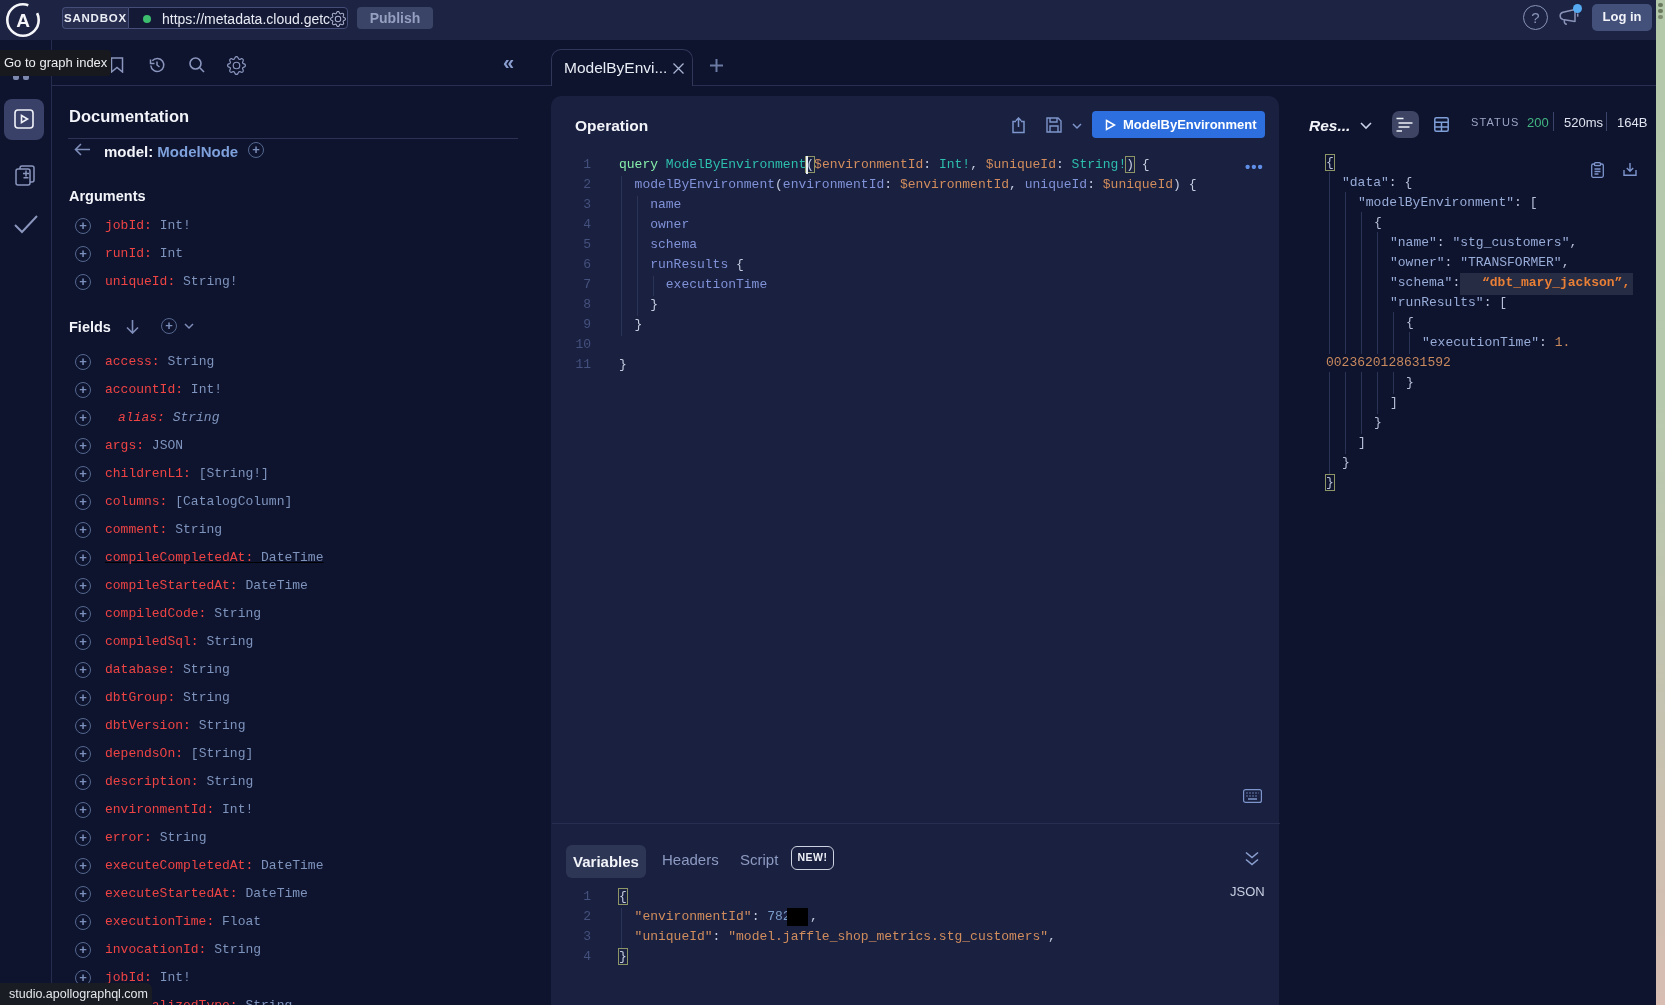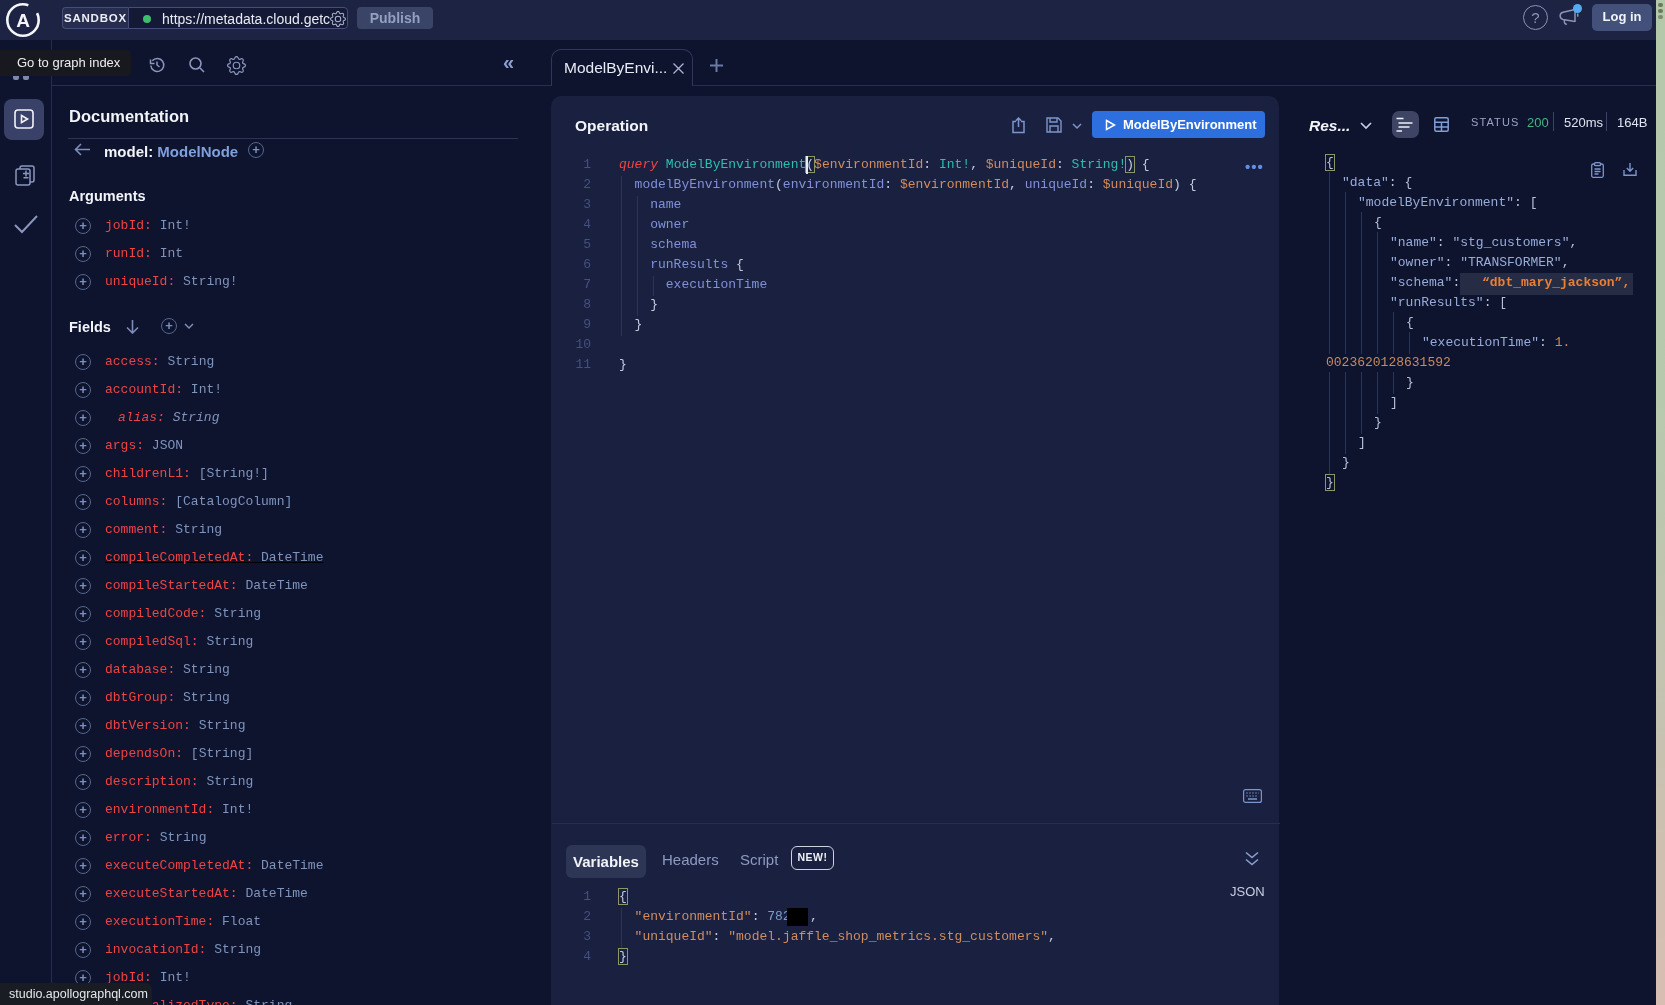--- a/index.html
+++ b/index.html
@@ -30,36 +30,36 @@
 .fname { color:#ef4444; }
 .pluscirc { position:absolute; width:16px; height:16px; border-radius:50%; border:1.3px solid #54688f; color:#7c90bc; font-size:13px; font-weight:bold; text-align:center; line-height:13.5px; font-family:"Liberation Sans",sans-serif; }
 
 #tab { position:absolute; left:551px; top:49px; width:142px; height:37px; border:1px solid #303759; border-bottom:none; border-radius:10px 10px 0 0; background:#0e132e; color:#e8ecf5; font-size:15.5px; }
 
 #oppanel { position:absolute; left:551px; top:96px; width:728px; height:909px; background:#1a203f; border-radius:10px 10px 0 0; }
 #runbtn { position:absolute; left:1092px; top:111px; width:173px; height:27px; border-radius:4px; background:#2e6fe0; color:#fff; font-size:14px; font-weight:bold; }
 .lnum { position:absolute; width:30px; text-align:right; color:#44517e; font-family:"Liberation Mono",monospace; font-size:13px; height:18px; line-height:18px; }
 .ig { position:absolute; width:1px; background:#2a3457; }
 
-.kw { color:#ef4444;font-style:italic; }
+.kw { color:#86efac; }
 .teal { color:#2dbfae; }
 .org { color:#d18d5d; }
 .fld { color:#8092d8; }
 .pun { color:#c3cbdf; }
 .rkey { color:#98acd8; }
 .rpun { color:#b6c0d6; }
 .rnum { color:#c98a5e; }
 .brk { outline:1px solid #8d9566; }
 
 #vardiv { position:absolute; left:552px; top:823px; width:728px; height:1px; background:#272e50; }
 #vtab { position:absolute; left:566px; top:845px; width:80px; height:33px; border-radius:6px; background:#2e3655; color:#f2f4fa; font-size:15px; font-weight:bold; text-align:center; line-height:33px; }
 .vtxt { color:#8d9ac2; font-size:15px; }
 #newbadge { position:absolute; left:791px; top:846px; width:43px; height:24px; border:1.5px solid #ccd2e0; border-radius:6px; color:#eef0f6; font-size:10.5px; font-weight:bold; letter-spacing:0.5px; text-align:center; line-height:21px; }
 
-#tt1 { position:absolute; left:0; top:50px; width:131px; height:26px; background:#17191f; border-radius:0 4px 4px 0; color:#ecedef; font-size:13px; line-height:26px; padding-left:17px; white-space:nowrap; overflow:hidden; }
+#tt1 { position:absolute; left:0; top:50px; width:111px; height:26px; background:#17191f; border-radius:0 4px 4px 0; color:#ecedef; font-size:13px; line-height:26px; padding-left:4px; white-space:nowrap; overflow:hidden; }
 #tt2 { position:absolute; left:0; top:983px; width:152px; height:22px; background:#191c23; border-radius:0 6px 0 0; color:#e4e7ea; font-size:12.5px; line-height:22px; padding-left:9px; }
 
 #rstrip { position:absolute; left:1656px; top:0; width:9px; height:1005px; background:linear-gradient(180deg,#b4c8aa 0%,#b7c9ad 40%,#c4c2b0 70%,#d8beb2 100%); }
 </style>
 </head>
 <body>
 <div id="root">
 
   <div id="topbar">
     <svg id="logo2" style="position:absolute;left:5px;top:2px" width="36" height="36" viewBox="0 0 36 36">

